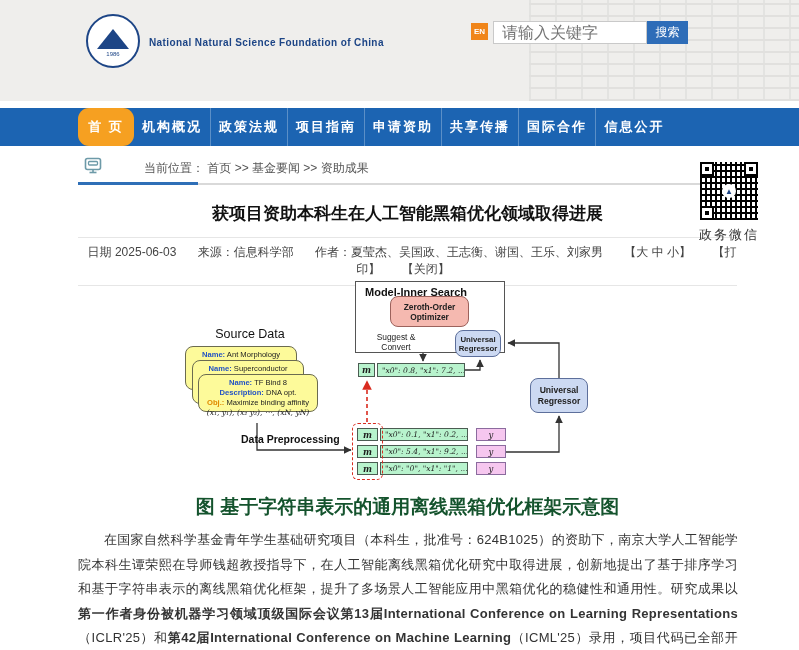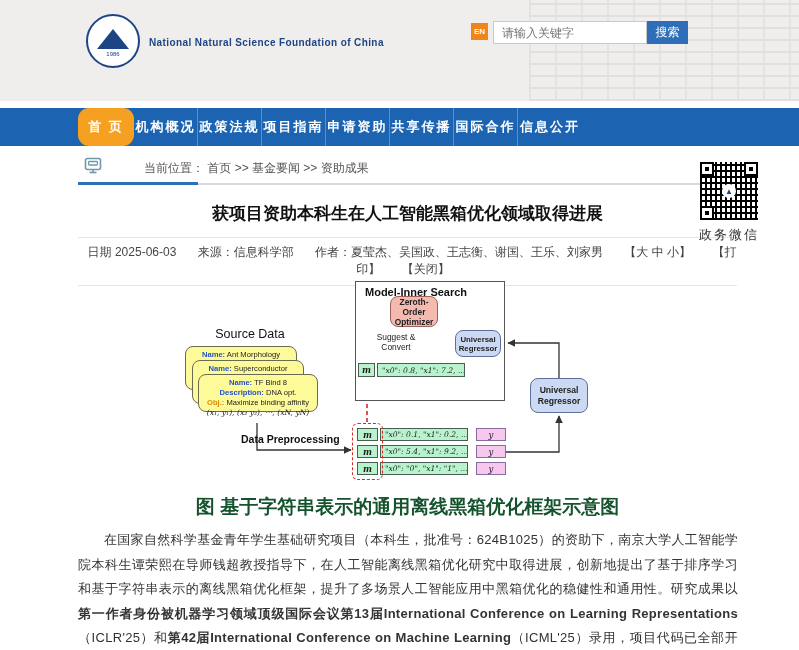--- a/index.html
+++ b/index.html
@@ -18,28 +18,28 @@
     position:relative; flex:0 0 auto; }
   .logo-mtn { position:absolute; left:9px; top:13px; width:0; height:0;
     border-left:16px solid transparent; border-right:16px solid transparent; border-bottom:20px solid #1d4586; }
   .logo-year { position:absolute; left:0; right:0; top:35px; text-align:center; font-size:6px; color:#1d4586; }
   .logo-text { margin-left:9px; }
   .logo-cn { font-size:26px; font-weight:700; color:#1d4586; letter-spacing:1px; white-space:nowrap; }
   .logo-en { font-size:10px; font-weight:700; color:#1d4586; letter-spacing:.4px; margin-top:3px; white-space:nowrap; }
   .lang-badge { position:absolute; left:471px; top:23px; width:17px; height:17px; background:#f08519; color:#fff;
     font-size:8px; font-weight:700; display:flex; align-items:center; justify-content:center; }
   .search-input { position:absolute; left:493px; top:21px; width:154px; height:23px; border:1px solid #c9c9c9;
-    background:#fff; font-size:12px; color:#666; padding:0 8px; outline:none; }
+    background:#fff; font-size:16px; color:#666; padding:0 8px; outline:none; }
   .search-btn { position:absolute; left:647px; top:21px; width:41px; height:23px; background:#2e6db8; color:#fff;
     border:none; font-size:12px; cursor:pointer; }
 
   
   .nav-bar { position:absolute; left:0; top:108px; width:799px; height:38px; background:#1c64b2; }
   .nav-items { position:absolute; left:78px; top:0; height:38px; display:flex; }
-  .nav-item { width:64px; height:38px; display:flex; align-items:center; justify-content:center;
+  .nav-item { width:77px; height:38px; display:flex; align-items:center; justify-content:center;
     color:#fff; font-size:13px; font-weight:700; letter-spacing:2px; border-right:1px solid rgba(255,255,255,.28);
     cursor:pointer; white-space:nowrap; }
   .nav-item.active { background:#f6a021; width:56px; border-right:none;border-radius:11px; }
   .nav-item:last-child { border-right:none; }
 
   
   .crumb-row { position:absolute; left:78px; top:157px; width:659px; height:20px; }
   .crumb-icon { position:absolute; left:6px; top:0px; }
   .crumb-text { position:absolute; left:34px; top:3px; font-size:12px; color:#555;margin-left:32px; }
   .crumb-rule { position:absolute; left:78px; top:182px; width:659px; height:3px; }
@@ -72,23 +72,23 @@
   .src-title { position:absolute; left:30px; top:49px; width:110px; text-align:center; font-size:12.5px; font-weight:400; color:#111; }
   .ycard { position:absolute; background:#fdfa9a; border:1.4px solid #6b6b50; border-radius:8px; text-align:center; }
   .ycard .ln { font-size:7.6px; color:#222; line-height:10px; white-space:nowrap; }
   .lbl-blue { color:#2353c4; font-weight:700; }
   .lbl-orange { color:#e08a00; font-weight:700; }
   .math { font-family:"DejaVu Serif", serif; font-style:italic; font-size:7.2px; }
   .card1 { left:20px; top:68px; width:112px; height:44px; padding-top:3px; z-index:1; }
   .card2 { left:27px; top:82px; width:112px; height:44px; padding-top:3px; z-index:2; }
   .card3 { left:33px; top:96px; width:120px; height:38px; padding-top:3px; z-index:3; }
 
-  .model-box { position:absolute; left:190px; top:3px; width:150px; height:120px; border:1.5px solid #555; background:#fff; }
+  .model-box { position:absolute; left:190px; top:3px; width:150px; height:72px; border:1.5px solid #555; background:#fff; }
   .model-title { position:absolute; left:9px; top:4px; font-size:11px; font-weight:700; color:#111; white-space:nowrap; }
-  .optimizer { position:absolute; left:225px; top:18px; width:48px; height:31px; background:#f5b9b0; border:1.4px solid #9c625c;
+  .optimizer { position:absolute; left:225px; top:18px; width:79px; height:31px; background:#f5b9b0; border:1.4px solid #9c625c;
     border-radius:8px; display:flex; align-items:center; justify-content:center; text-align:center;
     font-size:8.4px; font-weight:600; color:#222; line-height:10px; z-index:2; }
   .regressor { background:#ccd9f2; border:1.4px solid #5d6f9b; border-radius:8px; display:flex; align-items:center;
     justify-content:center; text-align:center; font-weight:600; color:#222; position:absolute; z-index:2; }
   .reg-in { left:290px; top:52px; width:46px; height:27px; font-size:7.8px; line-height:9px; }
   .reg-out { left:365px; top:100px; width:58px; height:35px; font-size:8.6px; line-height:11px; }
   .suggest { position:absolute; left:206px; top:54px; width:50px; text-align:center; font-size:8.4px; color:#222; line-height:10px; z-index:2; }
 
   .gcell { position:absolute; background:#b8f3cd; border:1.2px solid #4b5c52; display:flex; align-items:center;
     font-family:"DejaVu Serif", serif; font-style:italic; color:#1d1d1d; z-index:2; }

